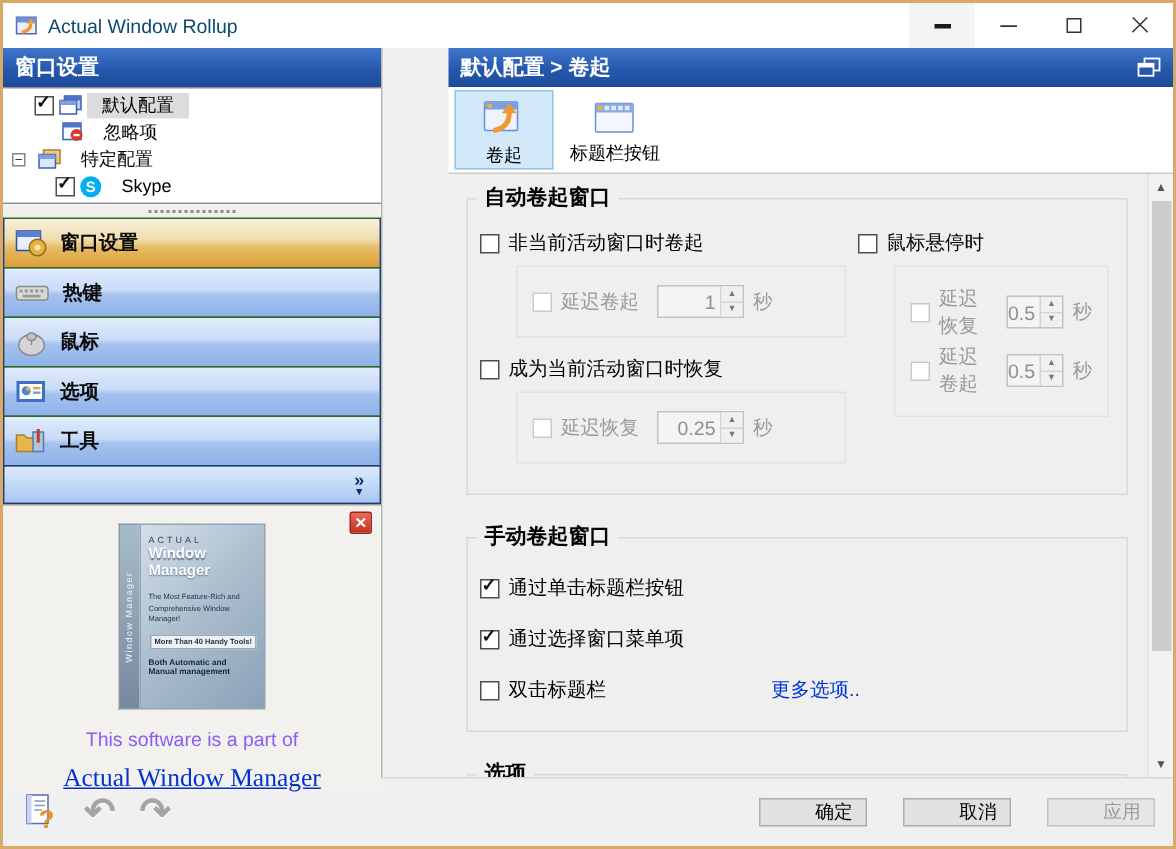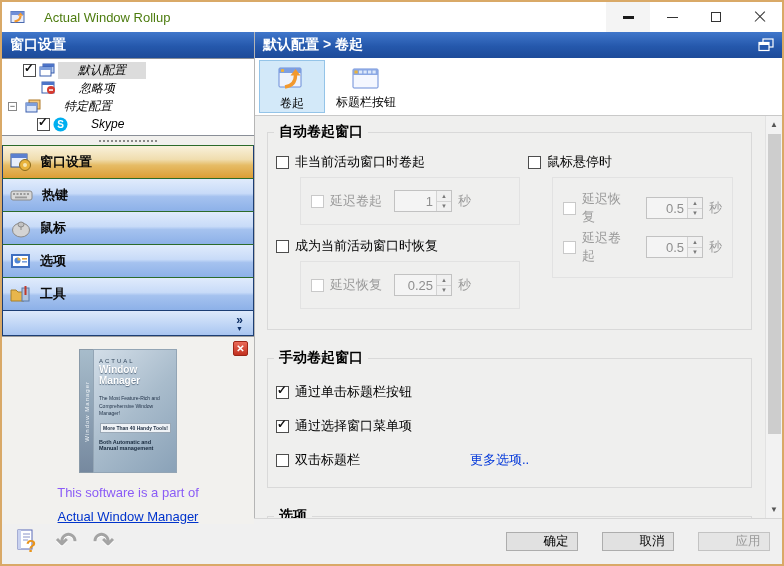--- a/index.html
+++ b/index.html
@@ -7,21 +7,21 @@
   .window{
     width:784px;height:566px;
     border:2px solid #d9a967;
     background:#f0f0f0;
     display:flex;flex-direction:column;
     font-family:"Liberation Sans",sans-serif;
     position:relative;overflow:hidden;
   }
   
   .titlebar{flex:0 0 30px;background:#fff;display:flex;align-items:center;padding-left:8px;}
-  .tb-title{font-size:13px;color:#4d7c0f;margin-left:18px;flex:1;}
+  .tb-title{font-size:13px;color:#0c4a6e;margin-left:6px;flex:1;}
   .tb-btn{width:44px;height:30px;display:flex;align-items:center;justify-content:center;}
   .tb-btn.rollup{background:#f4f4f4;}
   .dash-bold{width:11px;height:3px;background:#1a1a1a;}
   .dash-thin{width:11px;height:1px;background:#333;border-bottom:1px solid #333;height:0;}
   .box-max{width:10px;height:10px;border:1px solid #333;}
   .x-wrap{position:relative;width:12px;height:12px;}
   .x-wrap i{position:absolute;left:-1px;top:5px;width:14px;height:1.4px;background:#333;display:block;}
   .x-wrap i:first-child{transform:rotate(45deg);}
   .x-wrap i:last-child{transform:rotate(-45deg);}
   
@@ -30,21 +30,21 @@
   .left{flex:0 0 253px;display:flex;flex-direction:column;border-right:1px solid #b5b5b5;background:#f1f0ed;}
   .hdr{flex:0 0 26px;background:linear-gradient(180deg,#4077cb 0%,#2558ac 55%,#1d4b99 100%);
        color:#fff;font-weight:bold;font-size:14px;display:flex;align-items:center;padding:0 8px;}
   .tree{flex:0 0 78px;background:#fff;border:1px solid #8a8f98;border-left:none;border-right:none;
         padding:2px 0 0 6px;font-size:12px;overflow:hidden;}
   .tree-row{height:18px;display:flex;align-items:center;gap:3px;}
   .t-ind{display:inline-block;}
   .cb{width:13px;height:13px;border:1px solid #4d4d4d;background:#fff;position:relative;flex:0 0 13px;}
   .cb .chk{position:absolute;top:-4px;left:0;font-size:12px;font-weight:bold;color:#111;line-height:1.3;}
   .cb.dis{border-color:#c9c9c9;}
-  .tree-label{padding:0 20px;color:#000;font-style:italic;}
+  .tree-label{padding:0 10px;color:#000;}
   .tree-label.sel{background:#dcdcdc;}
   .expander{width:9px;height:9px;border:1px solid #888;background:#fff;display:flex;align-items:center;
             justify-content:center;font-size:9px;line-height:1;color:#333;flex:0 0 9px;}
   .splitter{flex:0 0 10px;display:flex;align-items:center;justify-content:center;}
   .splitter-dots{width:58px;border-top:2px dotted #8a8a8a;}
   
   .nav-btn{flex:0 0 34px;border:1px solid #1c3e74;border-top:1px solid #2c6b2a;margin-top:-1px;
            display:flex;align-items:center;gap:8px;padding:0 7px;font-size:13px;font-weight:bold;color:#0a0a0a;
            background:linear-gradient(180deg,#e0ebfc 0%,#c8dbf8 45%,#a5c2ef 55%,#8db1e8 100%);}
   .nav-btn.active{background:linear-gradient(180deg,#f9f1dc 0%,#f0ddae 42%,#e6bc66 60%,#dd9e35 100%);}
@@ -66,23 +66,23 @@
   .box-spine span{writing-mode:vertical-rl;transform:rotate(180deg);font-size:6px;color:#eef3f7;letter-spacing:1px;}
   .box-face{width:84px;background:linear-gradient(135deg,#d3dee8 0%,#a9bccc 50%,#8aa2b8 100%);
             border:1px solid #93a5b5;padding:8px 5px 4px;display:flex;flex-direction:column;}
   .box-brand{font-size:6px;letter-spacing:2px;color:#33475c;}
   .box-title{font-size:10px;font-weight:bold;color:#fff;text-shadow:0 1px 1px #5a6e82;}
   .box-line{font-size:5px;margin-top:9px;color:#23344a;line-height:1.5;}
   .box-badge{font-size:5px;background:#eef2f6;border:1px solid #9aa8b6;padding:1px 2px;margin:5px 0 0 auto;
              font-weight:bold;color:#1c2c40;}
   .box-line2{font-size:5.5px;margin-top:6px;font-weight:bold;color:#16283c;}
   .promo-part{margin-top:12px;font-size:13px;color:#8b5cf6;}
-  .promo-link{margin-top:9px;font-size:13px;color:#0033cc;text-decoration:underline;}
-  
-  .right{flex:1;display:flex;flex-direction:column;min-width:0;background:#efefee;}
+  .promo-link{margin-top:9px;font-size:17px;color:#0033cc;text-decoration:underline;font-family:Liberation Serif, serif;}
+  
+  .right{flex:1;display:flex;flex-direction:column;min-width:0;background:#efefee;margin-left:44px;}
   .rp-header{flex:0 0 26px;background:linear-gradient(180deg,#4077cb 0%,#2558ac 55%,#1d4b99 100%);
              color:#fff;font-weight:bold;font-size:14px;display:flex;align-items:center;
              justify-content:space-between;padding:0 8px;}
   .rp-toolbar{flex:0 0 58px;background:#fff;display:flex;align-items:flex-start;gap:4px;
               padding:2px 0 0 4px;border-bottom:1px solid #c9c9c9;}
   .tool-item{min-width:66px;height:53px;display:flex;flex-direction:column;align-items:center;
              padding:3px 6px 0;font-size:12px;color:#000;border:1px solid transparent;}
   .tool-item.selected{background:#d3e9f9;border:1px solid #94c4e8;justify-content:space-between;}
   .ticon{height:30px;display:flex;align-items:center;}
   .rp-content{flex:1;position:relative;background:#efefee;padding:16px 30px 0 12px;overflow:hidden;}

